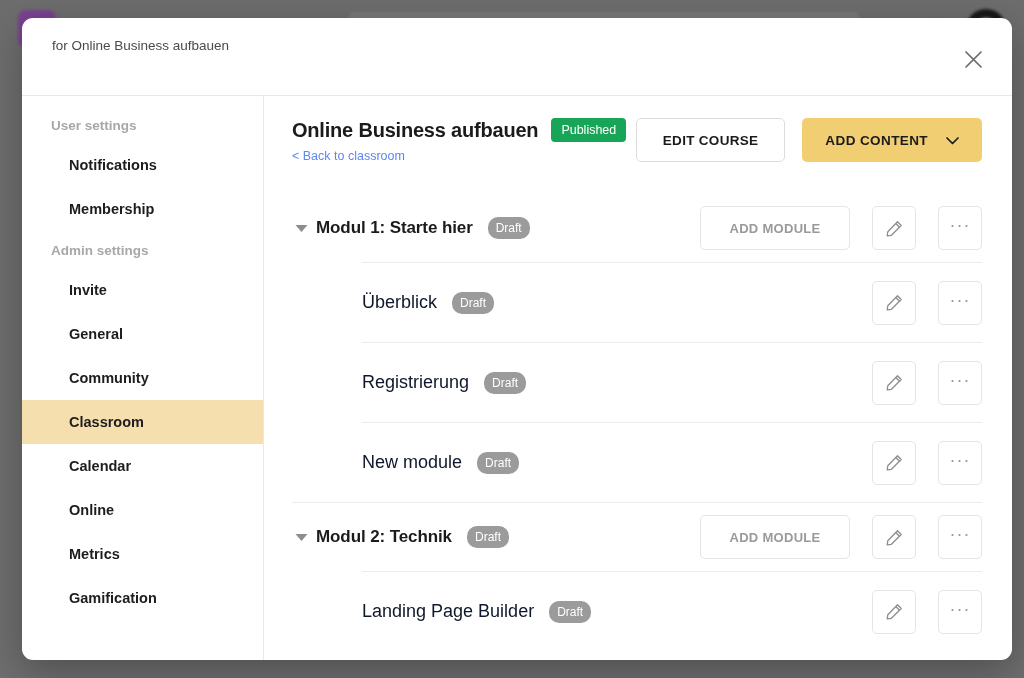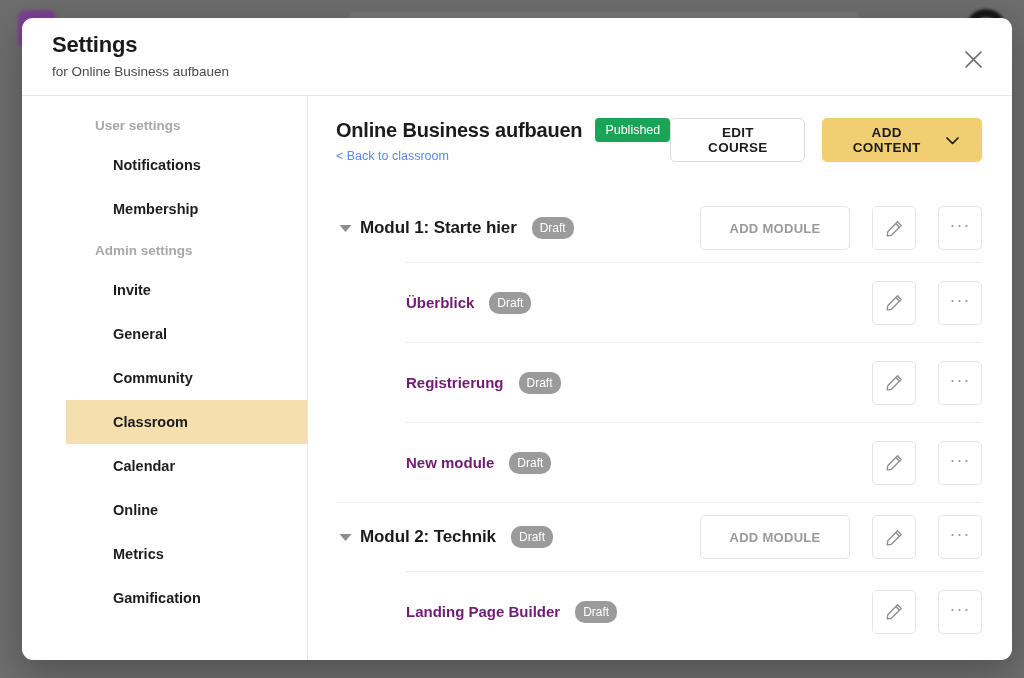--- a/index.html
+++ b/index.html
@@ -169,21 +169,20 @@
     align-items: center;
     justify-content: center;
     cursor: pointer;
   }
   .modal-close svg { display: block; }
 
   .modal-body {
     flex: 1 1 auto;
     display: flex;
     min-height: 0;
-    margin-left: 44px;
   }
 
   
   .sidebar {
     width: 242px;
     flex: 0 0 242px;
     border-right: 1px solid #e8e8e8;
     padding-top: 10px;
     overflow: hidden;
   }
@@ -360,23 +359,23 @@
   .lessons {
     padding-left: 70px;
   }
   .lesson-row {
     display: flex;
     align-items: center;
     min-height: 80px;
     border-top: 1px solid #ededed;
   }
   .lesson-title {
-    font-size: 15px;
-    font-weight: bold;
-    color: #701a75;
+    font-size: 18px;
+    font-weight: normal;
+    color: #0f172a;
     white-space: nowrap;
   }
   .lesson-row .row-actions { margin-right: 0; }
 </style>
 </head>
 <body>
 
 <div class="app-backdrop">
   <div class="app-topbar">
     <div class="brand-badge">OB</div>
@@ -390,21 +389,20 @@
       <span class="tb-icon-msg"></span>
       <span class="tb-icon-bell"></span>
       <span class="tb-avatar"></span>
     </div>
   </div>
 </div>
 
 <div class="modal">
 
   <div class="modal-header">
-    <div class="modal-title">Settings</div>
     <div class="modal-subtitle">for Online Business aufbauen</div>
     <div class="modal-close">
       <svg width="19" height="19" viewBox="0 0 19 19" aria-hidden="true">
         <path d="M2 2 L17 17 M17 2 L2 17" stroke="#6b6b6b" stroke-width="1.7" fill="none" stroke-linecap="round"></path>
       </svg>
     </div>
   </div>
 
   <div class="modal-body">
 

